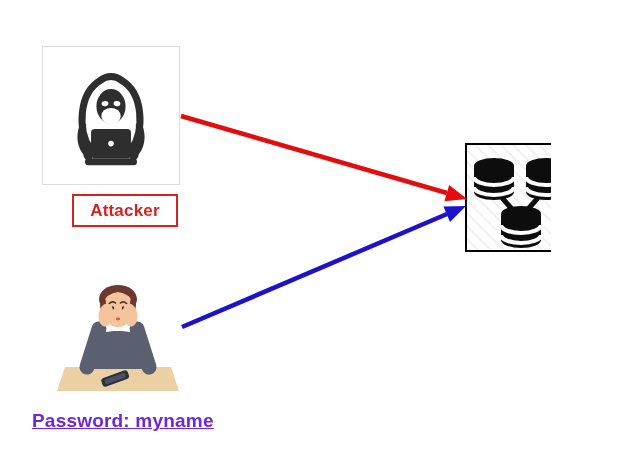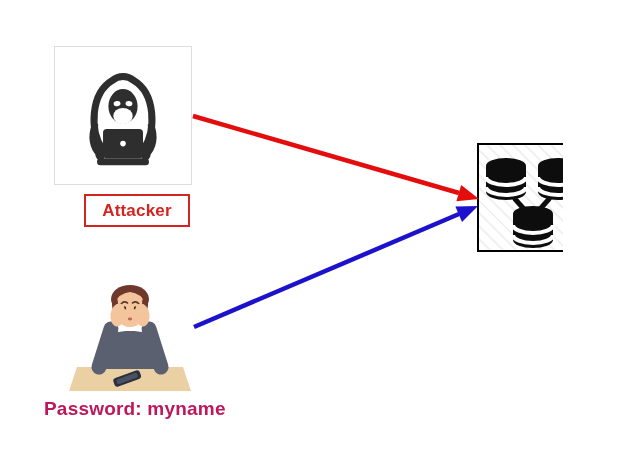--- a/index.html
+++ b/index.html
@@ -3,21 +3,20 @@
 <meta charset="utf-8">
 <style>
   html, body { margin: 0; padding: 0; background: #ffffff; }
   body { font-family: "Liberation Sans", sans-serif; }
   .canvas {
     position: relative;
     width: 551px;
     height: 458px;
     background: #ffffff;
     overflow: hidden;
-    margin-left: 12px;
   }
   
   .attacker-imgbox {
     position: absolute;
     left: 42px; top: 46px;
     width: 138px; height: 139px;
     border: 1px solid #dcdcdc;
     background: #ffffff;
     box-sizing: border-box;
   }
@@ -48,26 +47,27 @@
         rgba(0,0,0,0.00) 0px, rgba(0,0,0,0.00) 7px,
         rgba(120,120,120,0.10) 7px, rgba(120,120,120,0.10) 9px),
       #ffffff;
   }
   .db-box svg { display: block; width: 100%; height: 100%; }
   
   .person { position: absolute; left: 53px; top: 277px; width: 130px; height: 118px; }
   
   .password-caption {
     position: absolute;
-    left: 32px; top: 398px;
-    color: #be185d;
+    left: 32px; top: 410px;
+    color: #6d28d9;
     font-size: 19px;
     font-weight: bold;
     letter-spacing: 0.2px;
     white-space: nowrap;
+    text-decoration: underline;
   }
   
   .arrows-layer {
     position: absolute; left: 0; top: 0;
     width: 619px; height: 458px;
     pointer-events: none;
   }
   .arrow-line-red   { stroke: #e30d0d; }
   .arrow-head-red   { fill: #e30d0d; }
   .arrow-line-blue  { stroke: #1d12cc; }

